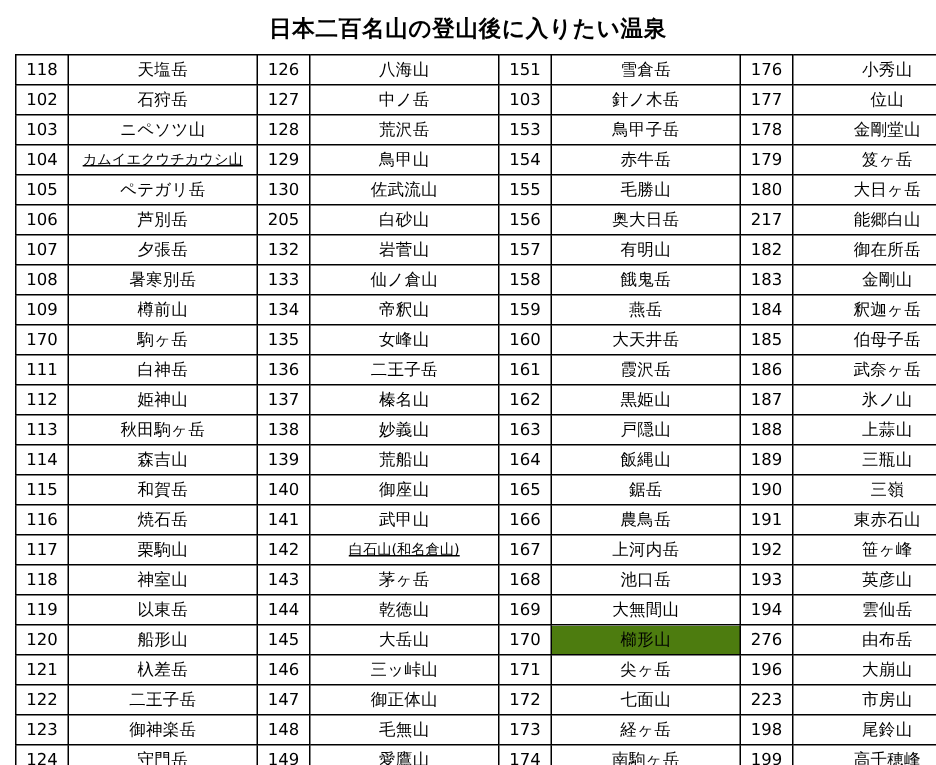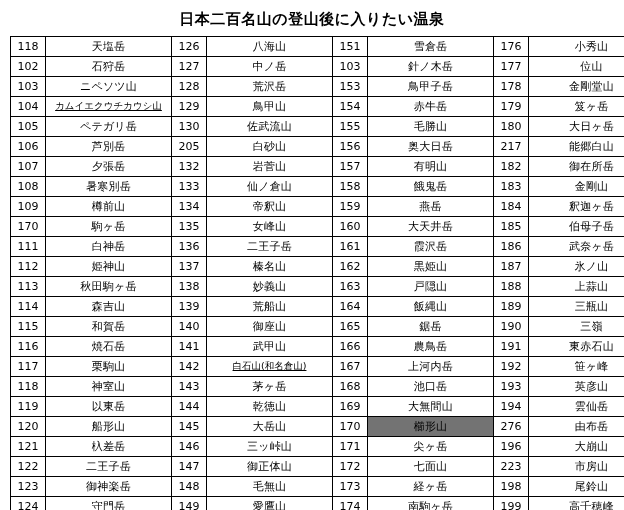--- a/index.html
+++ b/index.html
@@ -52,21 +52,21 @@
     width: 121px;
     text-align: center;
     letter-spacing: 0.2px;
   }
   td.name.small {
     font-size: 9.5px;
     letter-spacing: 0;
     text-decoration: underline;
   }
   td.highlight {
-    background: #737373;
+    background: #4d7c0f;
     margin-left: 16px;
   }
 </style>
 </head>
 <body>
 
 <div class="page">
   <div class="title">日本二百名山の登山後に入りたい温泉</div>
   <table class="grid">
     <tbody>

